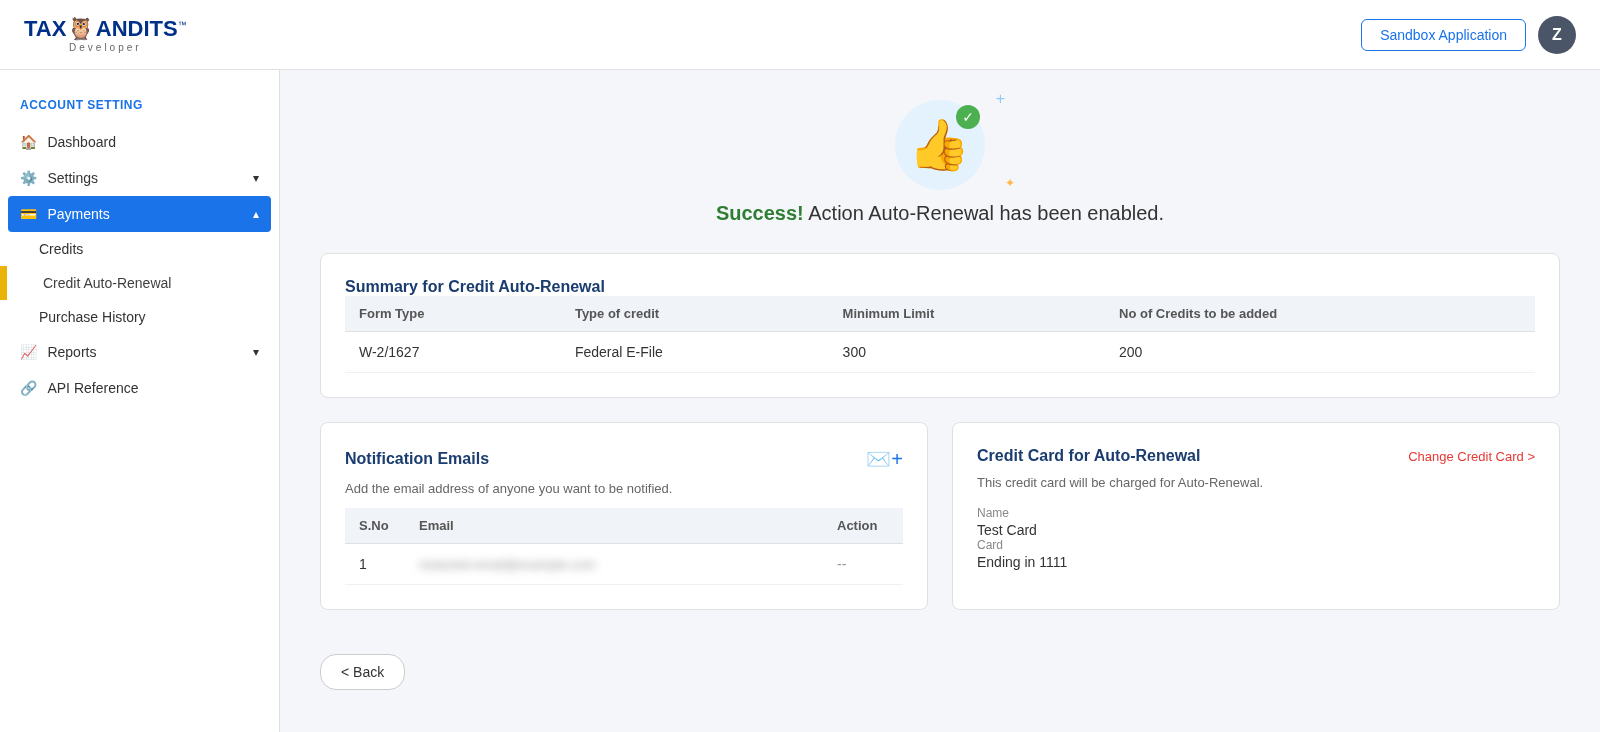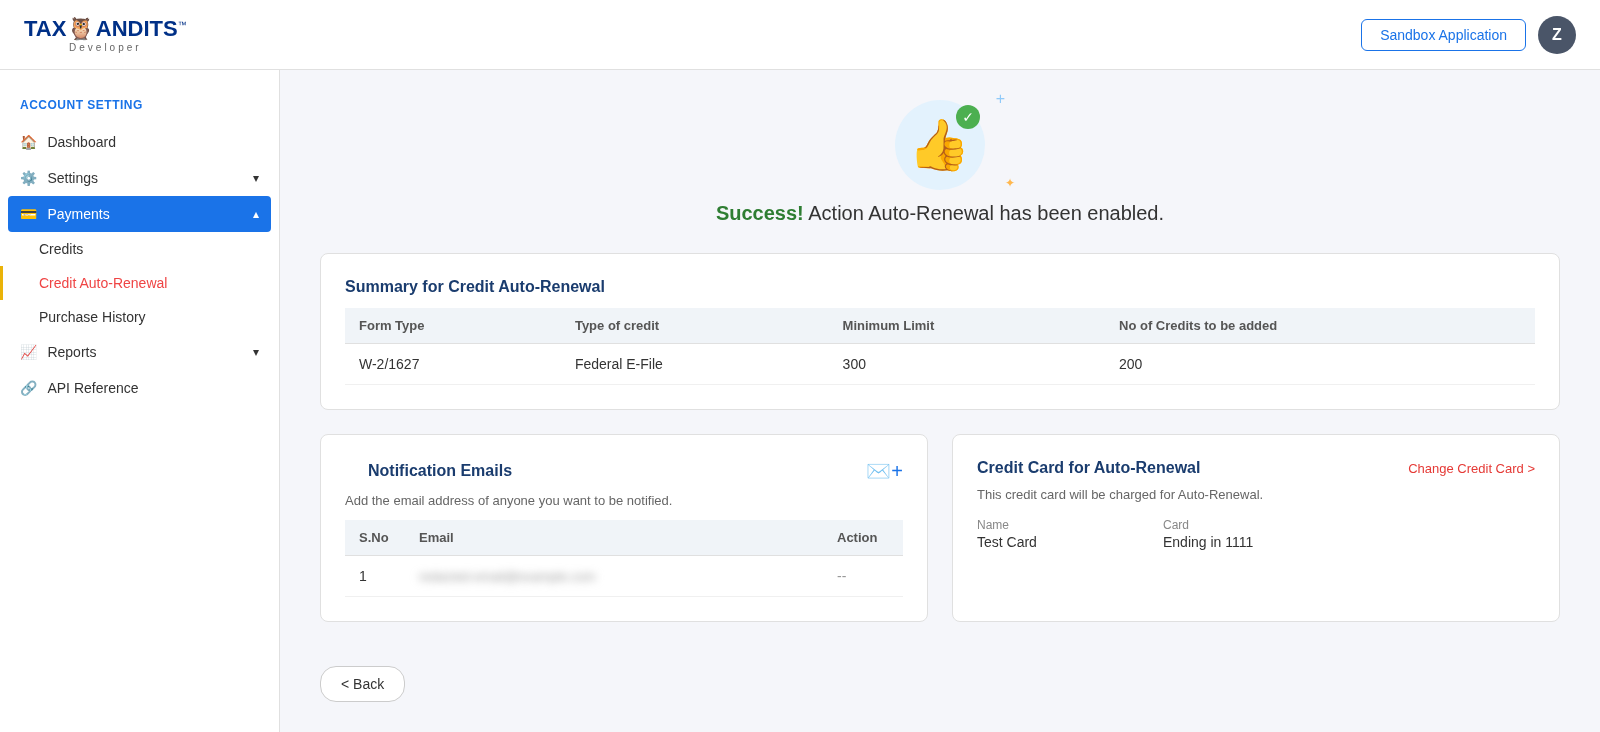--- a/index.html
+++ b/index.html
@@ -78,22 +78,22 @@
     .sidebar-sub-item {
       display: flex;
       align-items: center;
       padding: 9px 20px 9px 36px;
       cursor: pointer;
       color: #333;
       font-size: 14px;
       border-left: 3px solid transparent;
     }
     .sidebar-sub-item.active-sub {
-      color: #ef4444;
-      border-left: 3px solid #eab308;
+      color: #404040;
+      border-left: 7px solid #eab308;
     }
 
     
     .main-content {
       flex: 1;
       padding: 30px 40px;
       background: #f5f6fa;
     }
 
     
@@ -113,21 +113,21 @@
       background: #fff;
       border-radius: 8px;
       border: 1px solid #e0e0e0;
       padding: 24px;
       margin-bottom: 24px;
     }
     .card-title {
       font-size: 16px;
       font-weight: bold;
       color: #1a3c6e;
-      margin-bottom: 12px;
+      margin-bottom: 0;
     }
     table {
       width: 100%;
       border-collapse: collapse;
     }
     thead tr { background: #f0f4f8; }
     th {
       text-align: left;
       padding: 10px 14px;
       font-size: 13px;
@@ -153,21 +153,21 @@
       display: inline-block;
       color: #1a73e8;
       font-size: 20px;
       cursor: pointer;
       float: right;
     }
 
     .card-header-row { display: flex; align-items: center; justify-content: space-between; margin-bottom: 10px; }
     .change-cc-link { color: #e53935; font-size: 13px; cursor: pointer; }
     .cc-info-text { font-size: 13px; color: #666; margin-bottom: 16px; }
-    .cc-fields { display: grid; grid-template-columns: 1fr 1fr 1fr; gap: 0; }
+    .cc-fields { display: grid; grid-template-columns: 1fr; gap: 0; }
     .cc-label { font-size: 12px; color: #888; }
     .cc-value { font-size: 14px; color: #333; font-weight: 500; margin-top: 2px; }
 
     
     .action-dash { color: #999; }
 
     
     .blurred-email { filter: blur(4px); color: #999; font-size: 13px; }
 
     
@@ -294,21 +294,21 @@
           </tr>
         </tbody>
       </table>
     </div>
 
     
     <div class="bottom-section">
 
       <div class="card notification-card">
         <div class="card-header-row">
-          <div class="card-title" style="margin-bottom:0;margin-left:23px;">Notification Emails</div>
+          <div class="card-title" style="margin-bottom:0;">Notification Emails</div>
           <span class="email-icon">✉️+</span>
         </div>
         <div style="margin-top:10px;"></div>
         <p class="notification-sub">Add the email address of anyone you want to be notified.</p>
         <table>
           <thead>
             <tr>
               <th style="width:60px;">S.No</th>
               <th>Email</th>
               <th style="width:80px;">Action</th>

